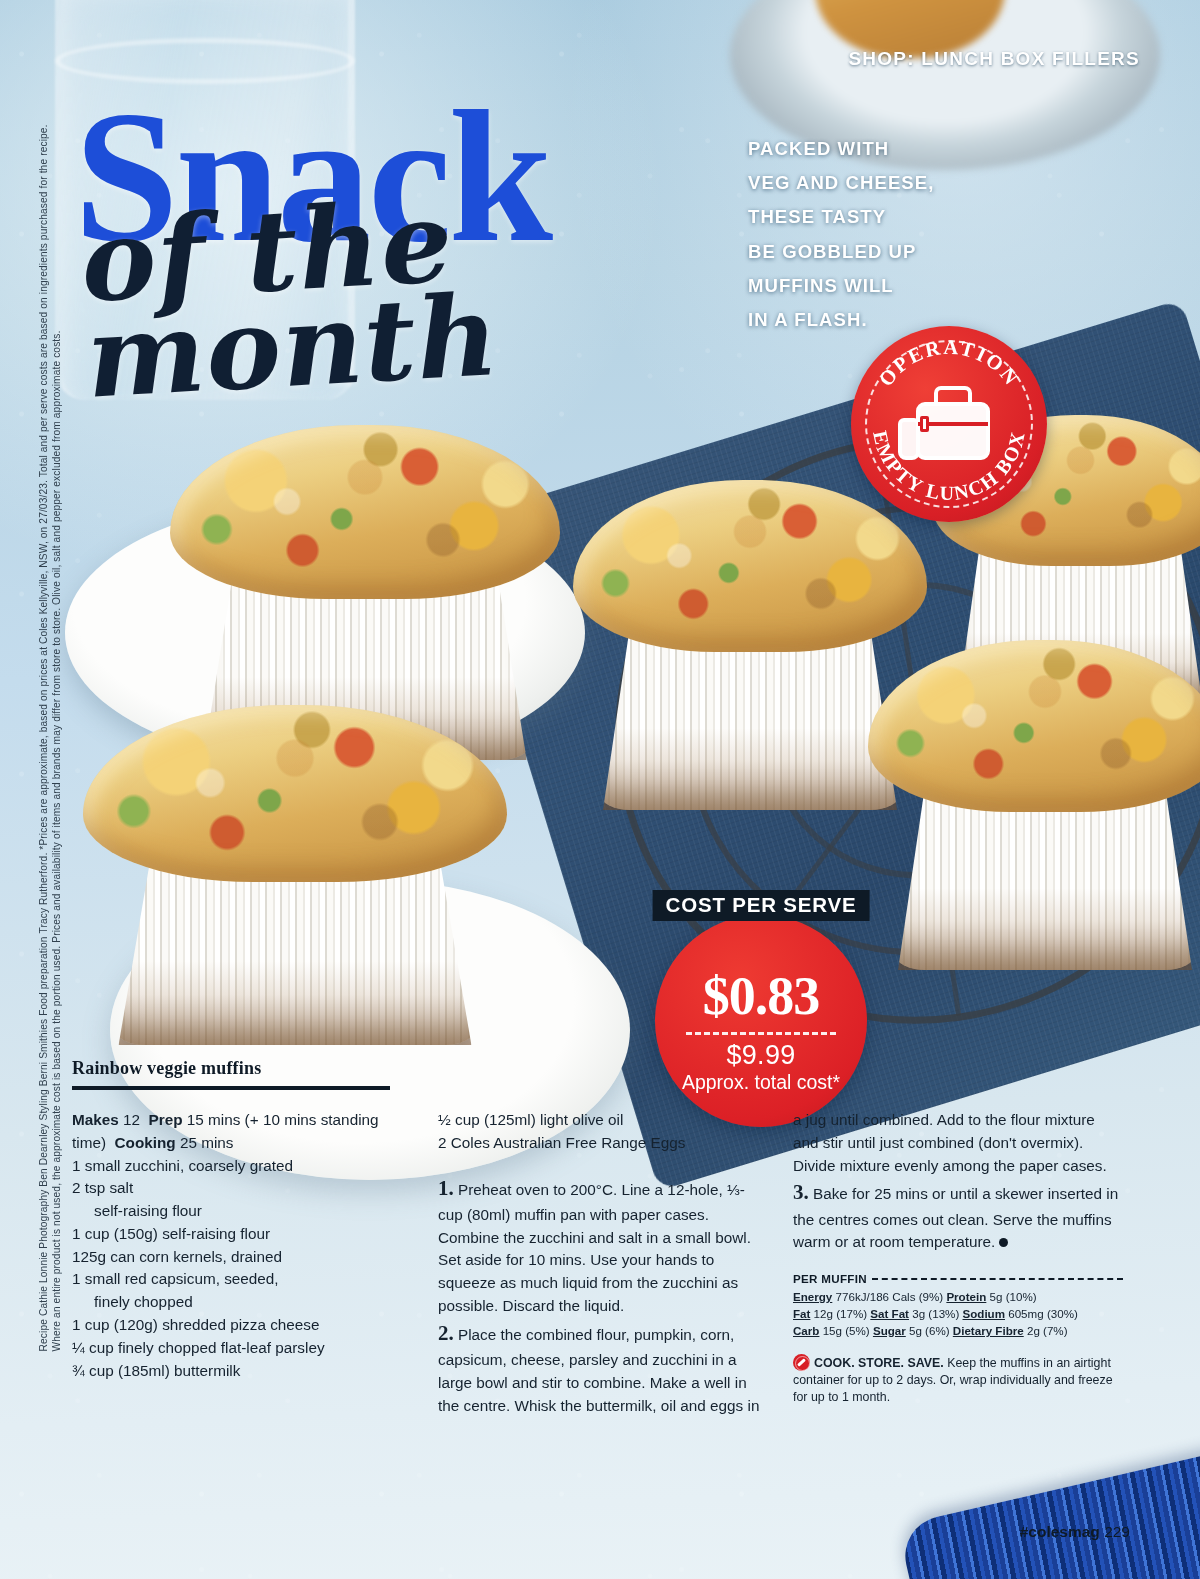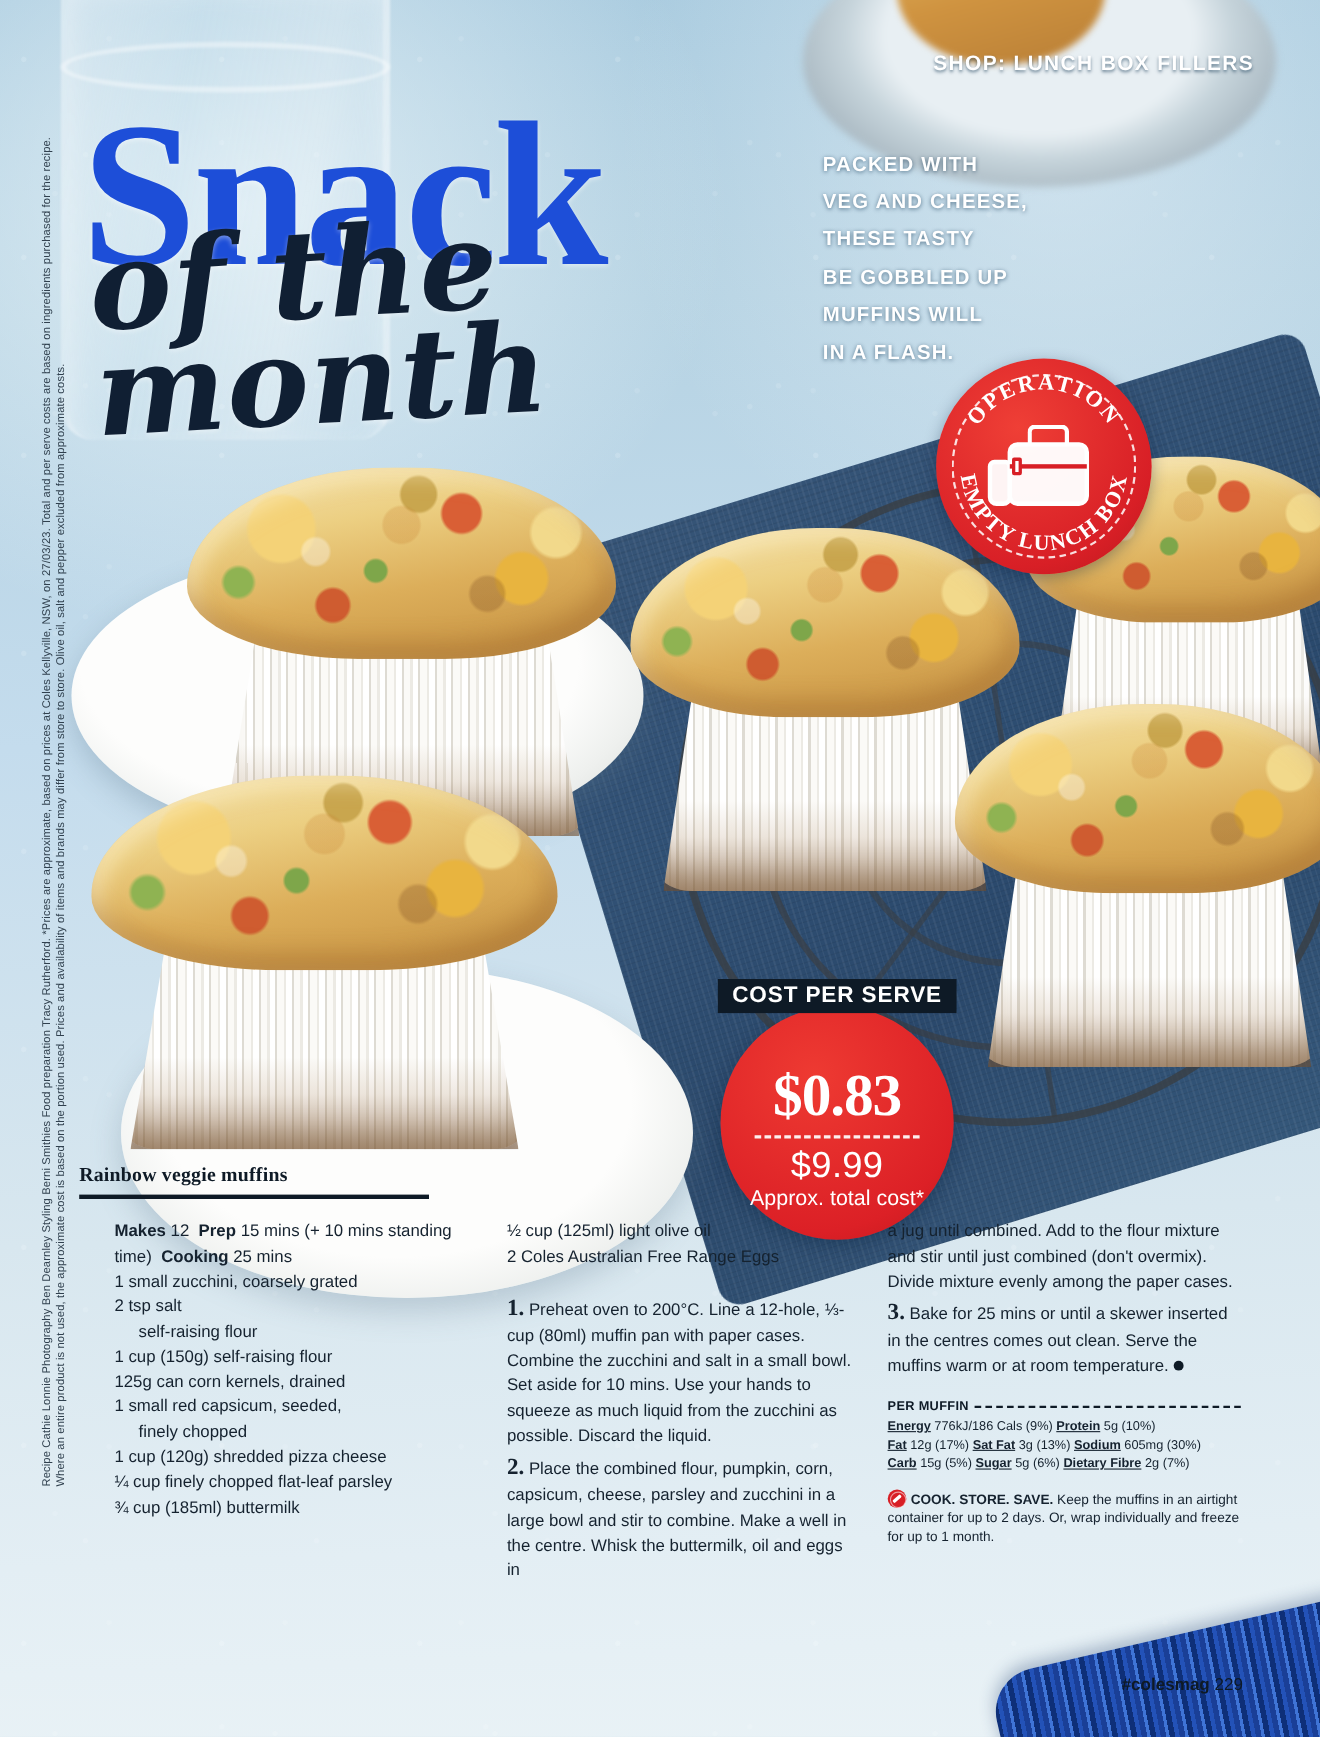--- a/index.html
+++ b/index.html
@@ -238,21 +238,21 @@
     font-family:"Liberation Serif", serif;
     font-weight:bold; color:#fff;
     font-size:54px; letter-spacing:-1px;
     padding-top:50px;
   }
   .cost-rule{
     width:150px; margin:5px auto 0;
     border-top:3px dashed rgba(255,255,255,.92);
   }
   .cost-total{
-    font-size:33px; font-weight:normal; color:#fff;
+    font-size:27px; font-weight:normal; color:#fff;
     margin-top:5px; letter-spacing:.3px;
   }
   .cost-sub{
     font-size:19.5px; color:#fff; line-height:1.12; margin-top:1px;
   }
 
   
   .credits{
     position:absolute; left:-570px; top:718px;
     width:1240px;
@@ -269,21 +269,21 @@
     padding:0 72px;
   }
   .rcp-title{
     font-family:"Liberation Serif", serif;
     font-size:18px; font-weight:bold; color:#0e1a26;
     letter-spacing:.2px;
   }
   .rcp-rule{
     width:318px; height:4px; background:#0e1a26; margin-top:7px;
   }
-  .cols{ display:flex; gap:25px; margin-top:19px;margin-left:32px; }
+  .cols{ display:flex; gap:25px; margin-top:19px; }
   .col{ width:341px; font-size:15.3px; line-height:1.49; color:#15222f; }
   .col.c2{ width:330px; }
   .col.c3{ width:330px; }
   .col p{ margin:0; }
   .meta{ margin-bottom:20px; }
   .meta b{ font-weight:bold; }
   .ing-line{ text-indent:0; }
   .ing-line.sub{ padding-left:22px; }
   .step b.num{
     font-family:"Liberation Serif", serif;

